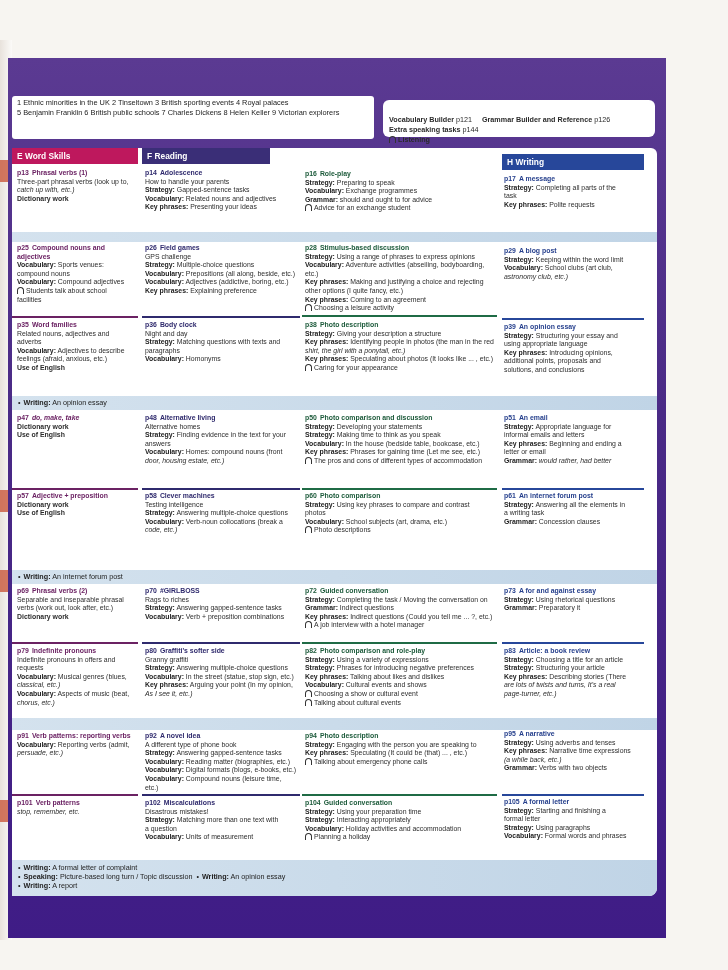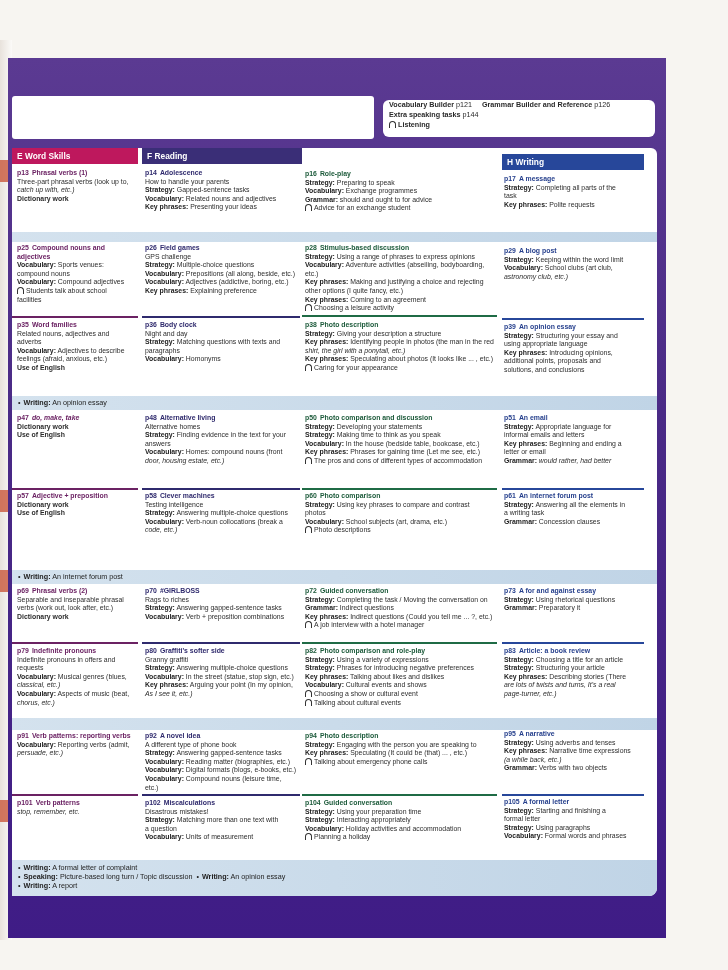--- a/index.html
+++ b/index.html
@@ -15,30 +15,30 @@
 
   
   .culture-box { position: absolute; left: 12px; top: 96px; width: 362px; height: 43px;
     background: #fff; border-radius: 3px; overflow: hidden; }
   .culture-head { background: #2f2a78; color: #fff; font-weight: bold; font-size: 8px;
     padding: 3px 5px; height: 13px; width: 250px; }
   .culture-head .pg { font-weight: normal; margin-left: 3px; }
   .culture-lines { font-size: 7.4px; line-height: 10px; padding: 2px 5px; color: #222; white-space: nowrap; }
 
   .ref-box { position: absolute; left: 383px; top: 100px; width: 272px; height: 37px;
-    background: #fff; border-radius: 6px; padding: 0 6px; font-size: 7.2px; line-height: 9.8px; }
+    background: #fff; border-radius: 6px; padding: 15px 6px; font-size: 7.2px; line-height: 9.8px; }
   .ref-box b { font-weight: bold; }
 
   
   .main-panel { position: absolute; left: 12px; top: 148px; width: 645px; height: 748px;
     background: #fff; border-radius: 0 6px 8px 0; overflow: hidden; }
   .col-head { position: absolute; top: 0; height: 16px; color: #fff; font-weight: bold;
     font-size: 8.4px; padding: 3px 5px; }
   .h-e { left: 0; width: 126px; background: #be185d; }
-  .h-f { left: 130px; width: 160px; background: #3a2e77; }
+  .h-f { left: 130px; width: 128px; background: #3a2e77; }
   .h-g { left: 290px; width: 195px; background: #1f6b45; top: 2px; }
   .h-h { left: 490px; width: 142px; background: #27479a; top: 6px; }
 
   .band { position: absolute; left: 0; width: 645px; background: linear-gradient(90deg, #d4e2ee, #c0d4e6); }
   .band .bt { font-size: 7.2px; line-height: 9px; padding: 2px 6px; color: #222; }
   .band .bt b { font-weight: bold; }
   .band .bt .dot { margin-right: 3px; }
 
   .cell { position: absolute; font-size: 6.9px; line-height: 8.6px; color: #2c2c2c; }
   .cell .title { font-weight: bold; display: block; }
@@ -64,20 +64,24 @@
 <div class="page-edge">
   <div class="tab" style="top:120px"></div>
   <div class="tab" style="top:450px"></div>
   <div class="tab" style="top:530px"></div>
   <div class="tab" style="top:760px"></div>
 </div>
 
 <div class="purple-bg"></div>
 
 <div class="culture-box">
+  <div class="culture-lines">
+    <div>1 Ethnic minorities in the UK  2 Tinseltown  3 British sporting events  4 Royal palaces</div>
+    <div>5 Benjamin Franklin  6 British public schools  7 Charles Dickens  8 Helen Keller  9 Victorian explorers</div>
+  </div>
 </div>
 
 <div class="ref-box">
   <div>
     <b>Vocabulary Builder</b>
     <span>p121</span>
     &nbsp;&nbsp;&nbsp;
     <b>Grammar Builder and Reference</b>
     <span>p126</span>
   </div>

